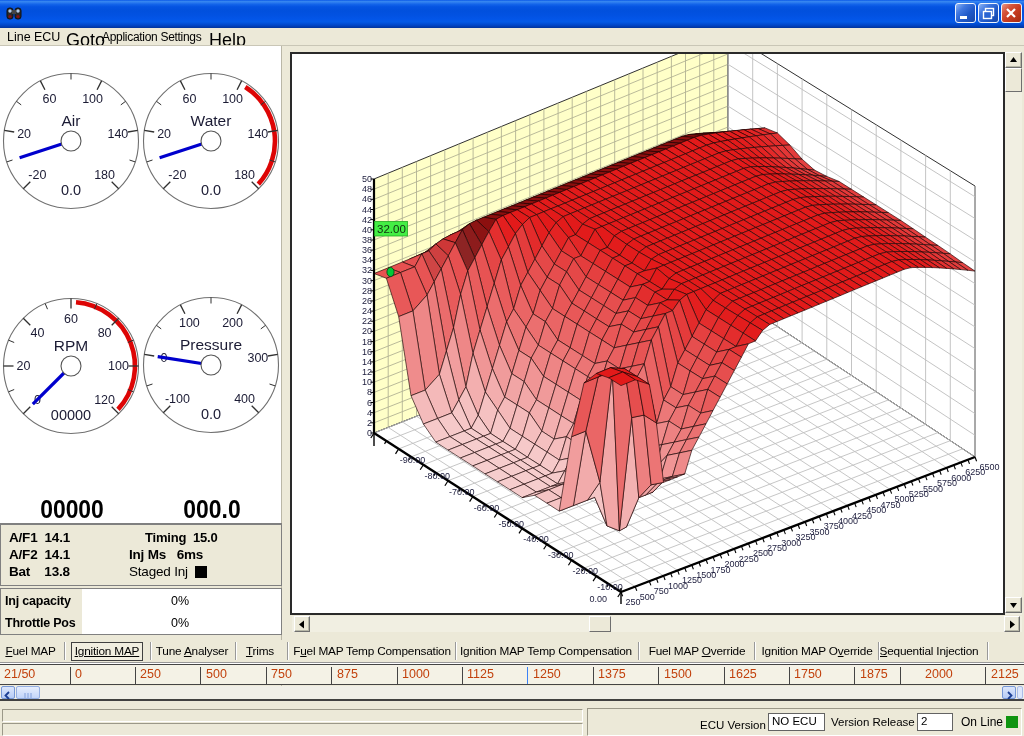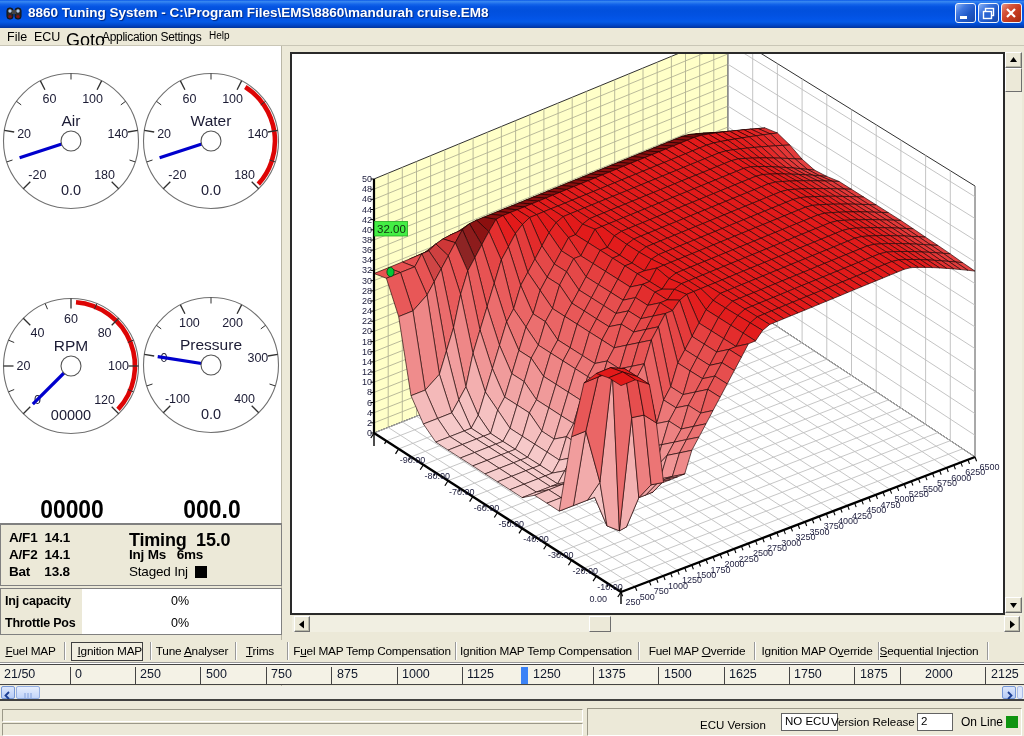--- a/index.html
+++ b/index.html
@@ -13,38 +13,37 @@
 background:linear-gradient(180deg,#0b59e8 0%,#3a8af1 6%,#2676ee 10%,#1263e9 16%,#0554e2 24%,#0150dd 38%,#0252e2 55%,#0355e8 68%,#035ae6 78%,#0046c8 90%,#00349c 100%);">
 <svg width="17" height="17" style="position:absolute;left:6px;top:5px">
  <rect x="1" y="3" width="6" height="11" rx="2.5" fill="#2a2a2a" stroke="#111"></rect>
  <rect x="9" y="3" width="6" height="11" rx="2.5" fill="#2a2a2a" stroke="#111"></rect>
  <rect x="6" y="5" width="4" height="4" fill="#444"></rect>
  <circle cx="4" cy="6" r="1.7" fill="#b0c8e8"></circle>
       <circle cx="12" cy="6" r="1.7" fill="#b0c8e8"></circle>
  <circle cx="4" cy="11.5" r="1.6" fill="#8a1010"></circle>
       <circle cx="12" cy="11.5" r="1.6" fill="#8a1010"></circle>
 </svg>
-<span class="txt" style="position:absolute;left:28px;top:5px;color:#fff;font-weight:bold;font-size:13.5px;text-shadow:1px 1px 1px #00277e;">8860 Tuning System - C:\Program Files\EMS\8860\mandurah cruise.EM8</span>
 </div>
 <div class="abs" style="left:955px;top:3px;width:21px;height:20px;border-radius:3px;border:1px solid #eef4fd;background:linear-gradient(135deg,#8cb4f4 0%,#4178e0 30%,#2059c8 60%,#1747a8 100%);"><svg width="19" height="18">
       <rect x="4" y="12" width="7" height="3" fill="#fff"></rect>
     </svg></div>
 <div class="abs" style="left:978px;top:3px;width:21px;height:20px;border-radius:3px;border:1px solid #eef4fd;background:linear-gradient(135deg,#8cb4f4 0%,#4178e0 30%,#2059c8 60%,#1747a8 100%);"><svg width="19" height="18">
       <rect x="6.5" y="4.5" width="8" height="7" fill="none" stroke="#fff" stroke-width="1.4"></rect>
       <rect x="4.5" y="7.5" width="8" height="7" fill="#2a64d2" stroke="#fff" stroke-width="1.4"></rect>
     </svg></div>
 <div class="abs" style="left:1001px;top:3px;width:21px;height:20px;border-radius:3px;border:1px solid #eef4fd;background:linear-gradient(135deg,#e9988a 0%,#d6573e 28%,#c83c21 55%,#a62a10 100%);"><svg width="19" height="18">
       <path d="M5 5 L13 13 M13 5 L5 13" stroke="#fff" stroke-width="2.2"></path>
     </svg></div>
 <div class="abs" style="left:0;top:28px;width:1024px;height:18px;background:#ece9d8;font-size:13px;color:#000;">
-<span class="abs txt" style="left:7px;top:2px;font-size:12.5px">File</span>
+<span class="abs txt" style="left:7px;top:2px;font-size:12.5px">Line</span>
 <span class="abs txt" style="left:34px;top:2px;font-size:12.5px">ECU</span>
 <span class="abs txt" style="left:66px;top:2px;font-size:18px">Goto</span>
 <span class="abs txt" style="left:102px;top:2px;font-size:12px;letter-spacing:-0.3px">Application Settings</span>
-<span class="abs txt" style="left:209px;top:2px;font-size:10px">Help</span>
+<span class="abs txt" style="left:209px;top:2px;font-size:18px">Help</span>
 </div>
 <div class="abs" style="left:0;top:45px;width:1024px;height:1px;background:#c9c6b6;"></div>
 <div class="abs" style="left:281px;top:46px;width:1px;height:653px;background:#bab7a7;"></div>
 <div class="abs" style="left:0;top:46px;width:281px;height:477px;background:#fff;"></div>
 <svg width="142" height="142" style="position:absolute;left:0px;top:70px;font-family:'Liberation Sans',sans-serif">
     <circle cx="71.0" cy="71.0" r="67.5" fill="#ffffff" stroke="#707070" stroke-width="1.1"></circle>
     <line x1="23.3" y1="118.7" x2="30.3" y2="111.7" stroke="#303030" stroke-width="1.3"></line>
     <line x1="6.8" y1="91.9" x2="12.5" y2="90.0" stroke="#303030" stroke-width="1.0"></line>
     <line x1="4.3" y1="60.4" x2="14.2" y2="62.0" stroke="#303030" stroke-width="1.3"></line>
     <line x1="16.4" y1="31.3" x2="21.2" y2="34.9" stroke="#303030" stroke-width="1.0"></line>
@@ -142,21 +141,21 @@
     <text x="71.0" y="125.0" font-size="14.5" fill="#1b1b34" text-anchor="middle">0.0</text>
     <line x1="71.0" y1="71.0" x2="17.7" y2="62.6" stroke="#0000cd" stroke-width="3.2"></line>
     <circle cx="71.0" cy="71.0" r="10" fill="#ffffff" stroke="#555" stroke-width="1.1"></circle>
   </svg>
 <div class="abs txt" style="left:0px;top:494px;width:144px;text-align:center;font-size:26px;font-weight:bold;color:#000;transform:scaleX(0.88)">00000</div>
 <div class="abs txt" style="left:140px;top:494px;width:144px;text-align:center;font-size:26px;font-weight:bold;color:#000;transform:scaleX(0.88)">000.0</div>
 <div class="abs" style="left:0;top:523px;width:282px;height:63px;background:#ece9d8;border:1px solid #808080;border-top:2px solid #808080;">
 <div class="abs txt" style="left:8px;top:5px;font-size:13.5px;font-weight:bold;letter-spacing:-0.2px">A/F1&nbsp;&nbsp;14.1</div>
 <div class="abs txt" style="left:8px;top:22px;font-size:13.5px;font-weight:bold;letter-spacing:-0.2px">A/F2&nbsp;&nbsp;14.1</div>
 <div class="abs txt" style="left:8px;top:39px;font-size:13.5px;font-weight:bold;letter-spacing:-0.2px">Bat&nbsp;&nbsp;&nbsp;&nbsp;13.8</div>
-<div class="abs txt" style="left:128px;top:5px;font-size:18px;font-weight:bold;letter-spacing:-0.2px">Timing&nbsp;&nbsp;15.0</div>
+<div class="abs txt" style="left:144px;top:5px;font-size:13px;font-weight:bold;letter-spacing:-0.2px">Timing&nbsp;&nbsp;15.0</div>
 <div class="abs txt" style="left:128px;top:22px;font-size:13.5px;font-weight:bold;letter-spacing:-0.2px">Inj Ms&nbsp;&nbsp;&nbsp;6ms</div>
 <div class="abs txt" style="left:128px;top:39px;font-size:13.5px;font-weight:normal;letter-spacing:-0.2px">Staged Inj&nbsp;&nbsp;<span style="display:inline-block;width:12px;height:12px;background:#000;vertical-align:-2px"></span></div>
 </div>
 <div class="abs" style="left:0;top:588px;width:282px;height:47px;background:#ece9d8;border:1px solid #808080;">
 <div class="abs" style="left:81px;top:0;width:199px;height:45px;background:#fff;"></div>
 <div class="abs txt" style="left:4px;top:5px;font-size:12.5px;font-weight:bold;letter-spacing:-0.2px">Inj capacity</div>
 <div class="abs txt" style="left:4px;top:27px;font-size:12.5px;font-weight:bold;letter-spacing:-0.2px">Throttle Pos</div>
 <div class="abs txt" style="left:170px;top:5px;font-size:12.5px;">0%</div>
 <div class="abs txt" style="left:170px;top:27px;font-size:12.5px;">0%</div>
 </div>
@@ -1315,48 +1314,48 @@
         <path d="M9 3.5 L4 7.5 L9 11.5 Z" fill="#000"></path>
       </svg></div>
 <div class="abs" style="left:297px;top:0;width:22px;height:16px;background:#ece9d8;border:1px solid;border-color:#fff #6f6f6f #6f6f6f #fff;"></div>
 <div class="abs" style="left:712px;top:0;width:16px;height:16px;background:#ece9d8;border:1px solid;border-color:#fff #6f6f6f #6f6f6f #fff;box-shadow:inset -1px -1px 0 #b8b8a8;">
 <svg width="14" height="14">
         <path d="M5 3.5 L10 7.5 L5 11.5 Z" fill="#000"></path>
       </svg></div>
 </div>
 <div class="abs" style="left:0;top:640px;width:1024px;height:22px;background:#ece9d8;font-size:11.8px;letter-spacing:-0.2px;color:#000;">
     <div class="abs txt" style="left:30.5px;top:4px;transform:translateX(-50%);"><u>F</u>uel MAP</div>
-    <div class="abs txt" style="left:71px;top:2px;width:72px;height:19px;border:1px solid #404040;background:#f1eee0;text-align:right;padding-top:1px;"><u>I</u>gnition MAP</div>
+    <div class="abs txt" style="left:71px;top:2px;width:72px;height:19px;border:1px solid #404040;background:#f1eee0;text-align:center;padding-top:1px;text-decoration:underline;"><u>I</u>gnition MAP</div>
     <div class="abs txt" style="left:192px;top:4px;transform:translateX(-50%);">Tune <u>A</u>nalyser</div>
     <div class="abs txt" style="left:260px;top:4px;transform:translateX(-50%);"><u>T</u>rims</div>
     <div class="abs txt" style="left:372px;top:4px;transform:translateX(-50%);">F<u>u</u>el MAP Temp Compensation</div>
     <div class="abs txt" style="left:546px;top:4px;transform:translateX(-50%);">Ignition MAP Temp Compensation</div>
     <div class="abs txt" style="left:697px;top:4px;transform:translateX(-50%);">Fuel MAP <u>O</u>verride</div>
     <div class="abs txt" style="left:817px;top:4px;transform:translateX(-50%);">Ignition MAP O<u>v</u>erride</div>
     <div class="abs txt" style="left:929px;top:4px;transform:translateX(-50%);"><u>S</u>equential Injection</div>
     <div class="abs" style="left:64px;top:2px;width:2px;height:18px;border-left:1px solid #999;border-right:1px solid #fff;"></div>
     <div class="abs" style="left:150px;top:2px;width:2px;height:18px;border-left:1px solid #999;border-right:1px solid #fff;"></div>
     <div class="abs" style="left:235px;top:2px;width:2px;height:18px;border-left:1px solid #999;border-right:1px solid #fff;"></div>
     <div class="abs" style="left:287px;top:2px;width:2px;height:18px;border-left:1px solid #999;border-right:1px solid #fff;"></div>
     <div class="abs" style="left:455px;top:2px;width:2px;height:18px;border-left:1px solid #999;border-right:1px solid #fff;"></div>
     <div class="abs" style="left:638px;top:2px;width:2px;height:18px;border-left:1px solid #999;border-right:1px solid #fff;"></div>
     <div class="abs" style="left:754px;top:2px;width:2px;height:18px;border-left:1px solid #999;border-right:1px solid #fff;"></div>
     <div class="abs" style="left:878px;top:2px;width:2px;height:18px;border-left:1px solid #999;border-right:1px solid #fff;"></div>
     <div class="abs" style="left:987px;top:2px;width:2px;height:18px;border-left:1px solid #999;border-right:1px solid #fff;"></div>
   </div>
 <div class="abs" style="left:0;top:662px;width:1024px;height:2px;border-top:1px solid #999;border-bottom:1px solid #fff;"></div>
-<div class="abs" style="left:0;top:664px;width:1024px;height:21px;background:#f4f2e6;border-top:1px solid #444;border-bottom:1px solid #444;font-size:12.5px;color:#0f172a;">
+<div class="abs" style="left:0;top:664px;width:1024px;height:21px;background:#f4f2e6;border-top:1px solid #444;border-bottom:1px solid #444;font-size:12.5px;color:#c2410c;">
     <div class="abs txt" style="left:0px;top:2px;width:71px;border-right:1px solid #444;height:17px;padding-left:4px;">21/50</div>
     <div class="abs txt" style="left:71px;top:2px;width:65px;border-right:1px solid #444;height:17px;padding-left:4px;">0</div>
     <div class="abs txt" style="left:136px;top:2px;width:65px;border-right:1px solid #444;height:17px;padding-left:4px;">250</div>
     <div class="abs txt" style="left:202px;top:2px;width:65px;border-right:1px solid #444;height:17px;padding-left:4px;">500</div>
     <div class="abs txt" style="left:267px;top:2px;width:65px;border-right:1px solid #444;height:17px;padding-left:4px;">750</div>
     <div class="abs txt" style="left:333px;top:2px;width:65px;border-right:1px solid #444;height:17px;padding-left:4px;">875</div>
     <div class="abs txt" style="left:398px;top:2px;width:65px;border-right:1px solid #444;height:17px;padding-left:4px;">1000</div>
-    <div class="abs txt" style="left:463px;top:2px;width:65px;border-right:7px solid #3b82f6;height:17px;padding-left:4px;">1125</div>
+    <div class="abs txt" style="left:463px;top:2px;width:65px;border-right:1px solid #3b82f6;height:17px;padding-left:4px;">1125</div>
     <div class="abs txt" style="left:529px;top:2px;width:65px;border-right:1px solid #444;height:17px;padding-left:4px;">1250</div>
     <div class="abs txt" style="left:594px;top:2px;width:65px;border-right:1px solid #444;height:17px;padding-left:4px;">1375</div>
     <div class="abs txt" style="left:660px;top:2px;width:65px;border-right:1px solid #444;height:17px;padding-left:4px;">1500</div>
     <div class="abs txt" style="left:725px;top:2px;width:65px;border-right:1px solid #444;height:17px;padding-left:4px;">1625</div>
     <div class="abs txt" style="left:790px;top:2px;width:65px;border-right:1px solid #444;height:17px;padding-left:4px;">1750</div>
     <div class="abs txt" style="left:856px;top:2px;width:45px;border-right:1px solid #444;height:17px;padding-left:4px;">1875</div>
     <div class="abs txt" style="left:921px;top:2px;width:65px;border-right:1px solid #444;height:17px;padding-left:4px;">2000</div>
     <div class="abs txt" style="left:987px;top:2px;width:65px;border-right:1px solid #444;height:17px;padding-left:4px;">2125</div>
   </div>
 <div class="abs" style="left:0;top:686px;width:1024px;height:13px;background:#f0efe8;">
@@ -1372,17 +1371,17 @@
 <svg width="12" height="11">
         <path d="M5 2 L8.5 5.5 L5 9" stroke="#1c3f94" stroke-width="1.8" fill="none"></path>
       </svg></div>
 <div class="abs" style="left:1017px;top:0px;width:6px;height:13px;border:1px solid #aabcE8;border-radius:2px;background:#dde7fb;"></div>
 </div>
 <div class="abs" style="left:0;top:699px;width:1024px;height:2px;background:#404040;"></div>
 <div class="abs" style="left:2px;top:709px;width:581px;height:13px;border:1px solid;border-color:#9b9888 #fff #fff #9b9888;background:#ece9d8;"></div>
 <div class="abs" style="left:2px;top:723px;width:581px;height:13px;border:1px solid;border-color:#9b9888 #fff #fff #9b9888;background:#ece9d8;"></div>
 <div class="abs" style="left:587px;top:708px;width:435px;height:28px;border:1px solid;border-color:#9b9888 #fff #fff #9b9888;background:#ece9d8;font-size:11.5px;color:#000;">
 <span class="abs txt" style="left:112px;top:10px">ECU Version</span>
-<div class="abs txt" style="left:180px;top:4px;width:57px;height:18px;background:#fff;border:1px solid #636363;padding:1px 0 0 3px;margin-left:13px;">NO ECU</div>
+<div class="abs txt" style="left:180px;top:4px;width:57px;height:18px;background:#fff;border:1px solid #636363;padding:1px 0 0 3px;">NO ECU</div>
 <span class="abs txt" style="left:243px;top:7px">Version Release</span>
 <div class="abs txt" style="left:329px;top:4px;width:36px;height:18px;background:#fff;border:1px solid #636363;padding:1px 0 0 3px;">2</div>
 <span class="abs txt" style="left:373px;top:6px;font-size:12px">On Line</span>
 <div class="abs" style="left:418px;top:7px;width:12px;height:12px;background:#0f9410;"></div>
 </div>
 </body></html>

